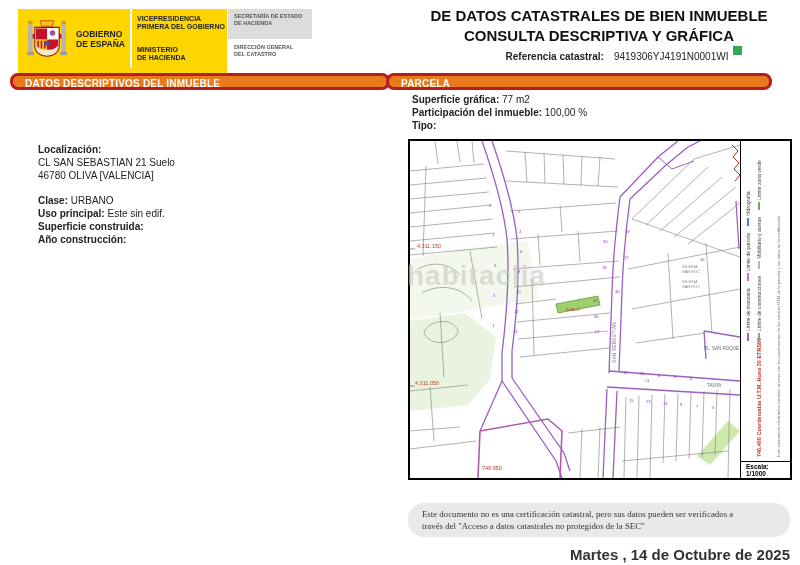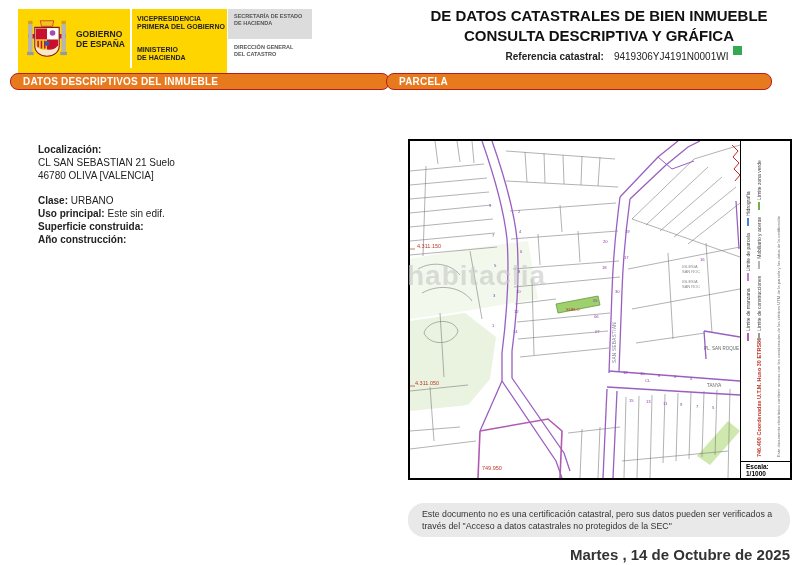--- a/index.html
+++ b/index.html
@@ -15,21 +15,21 @@
   .secretaria{position:absolute;left:228px;top:9px;width:84px;height:30px;background:#DCDCDC;
               font-size:5.5px;font-weight:bold;color:#555;line-height:7px;padding:4px 0 0 6px;box-sizing:border-box;}
   .direccion{position:absolute;left:234px;top:44px;font-size:5.5px;font-weight:bold;color:#555;line-height:7px;}
   
   .title{position:absolute;left:408px;top:6px;width:382px;text-align:center;}
   .title .t1{font-size:15px;font-weight:bold;color:#111;line-height:20px;}
   .ref-row{margin-top:5px;display:flex;justify-content:center;gap:10px;font-size:10px;}
   .ref-label{font-weight:bold;padding-left:36px;}
   .green-marker{position:absolute;left:733px;top:46px;width:9px;height:9px;background:#35a853;}
   
-  .bar{position:absolute;height:17px;background:#E87A1E;border:1px solid #b91c1c;border-radius:8px;
+  .bar{position:absolute;height:17px;background:#E87A1E;border:3px solid #b91c1c;border-radius:8px;
        color:#fff;font-size:10px;font-weight:bold;line-height:16px;padding-left:12px;box-sizing:border-box;letter-spacing:.2px;}
   .bar-left{left:10px;top:73px;width:380px;}
   .bar-right{left:386px;top:73px;width:386px;}
   
   .panel{position:absolute;font-size:10px;line-height:13px;color:#222;}
   .panel-left{left:38px;top:97px;}
   .panel-right{left:412px;top:93px;}
   .lbl{font-weight:bold;margin-top:46px;}
   .gap{height:12px;}
   .row{white-space:nowrap;}
@@ -54,21 +54,21 @@
   .legend-line{display:flex;gap:7px;margin-bottom:5px;}
   .leg-item{display:flex;align-items:center;gap:2px;font-size:5px;color:#444;white-space:nowrap;}
   .leg-dash{width:8px;height:2px;display:inline-block;flex:none;}
   .note-tiny{font-size:4.2px;color:#777;white-space:nowrap;overflow:hidden;}
   .escala{position:absolute;left:0;bottom:0;width:100%;height:17px;border-top:1.5px solid #000;
           box-sizing:border-box;font-size:6.5px;font-weight:bold;color:#000;padding:1px 0 0 5px;line-height:7px;}
   .watermark{position:absolute;left:407px;top:260px;font-size:28px;font-weight:bold;color:#c9c9c9;
              opacity:.62;letter-spacing:1px;z-index:6;}
   
   .disclaimer{position:absolute;left:408px;top:503px;width:382px;background:#e9e9e9;border-radius:16px;
-              padding:5px 14px;box-sizing:border-box;font-size:8.8px;color:#333;line-height:12px;}
+              padding:5px 14px;box-sizing:border-box;font-size:8.8px;color:#333;line-height:12px;font-family:Liberation Serif, serif;}
   .disclaimer div{white-space:nowrap;}
   .date{position:absolute;right:10px;top:546px;font-size:15px;font-weight:bold;color:#333;}
 </style>
 </head>
 <body>
 
 <div class="page">
 
   <div class="gov">
     <svg class="coa" viewBox="0 0 40 46">
@@ -141,20 +141,34 @@
     <div class="row">
       <span class="lbl">Superficie construida:</span>
       <span></span>
     </div>
     <div class="row">
       <span class="lbl">Año construcción:</span>
       <span></span>
     </div>
   </div>
 
+  <div class="panel panel-right">
+    <div class="row">
+      <span class="lbl">Superficie gráfica:</span>
+      <span>77 m2</span>
+    </div>
+    <div class="row">
+      <span class="lbl">Participación del inmueble:</span>
+      <span>100,00 %</span>
+    </div>
+    <div class="row">
+      <span class="lbl">Tipo:</span>
+      <span></span>
+    </div>
+  </div>
 
   <div class="map-box">
     <div class="map-inner">
       <svg class="mapsvg" width="330" height="337" viewBox="0 0 330 337">
 
         <path d="M0,118 L55,108 L118,100 L128,158 L42,172 L0,178 Z" fill="#f2f8ec"></path>
         <path d="M0,180 L55,172 L86,196 L80,238 L58,264 L0,270 Z" fill="#e9f3df"></path>
         <path d="M318,280 L330,290 L300,324 L287,315 Z" fill="#cfe8ad"></path>
 
         <g stroke="#7d7d7d" stroke-width="0.6" fill="none">

